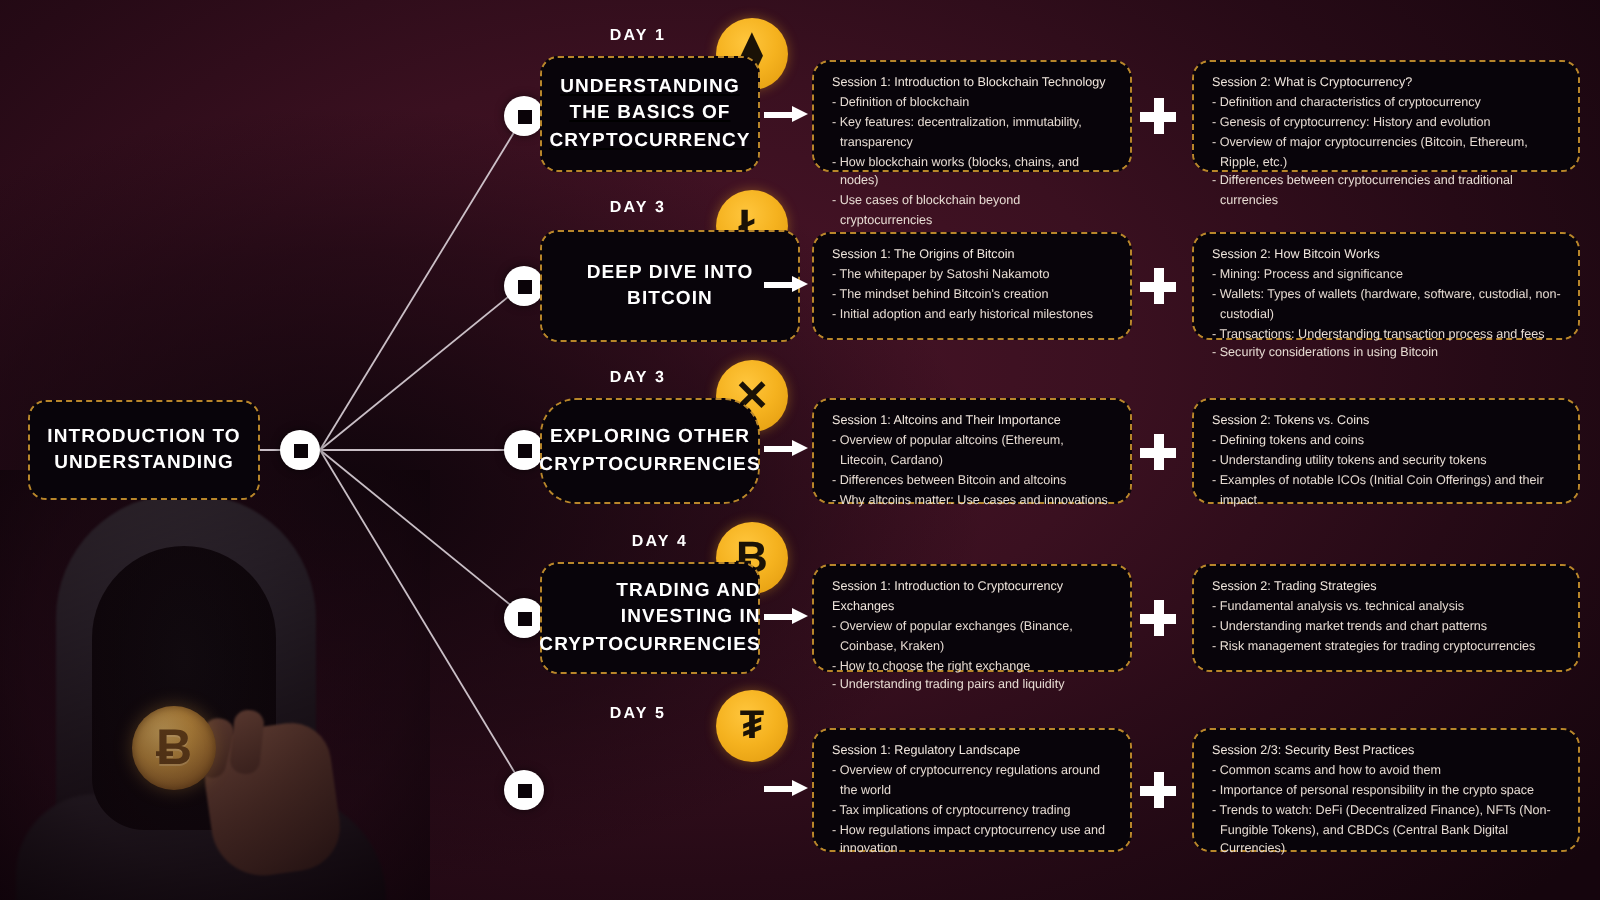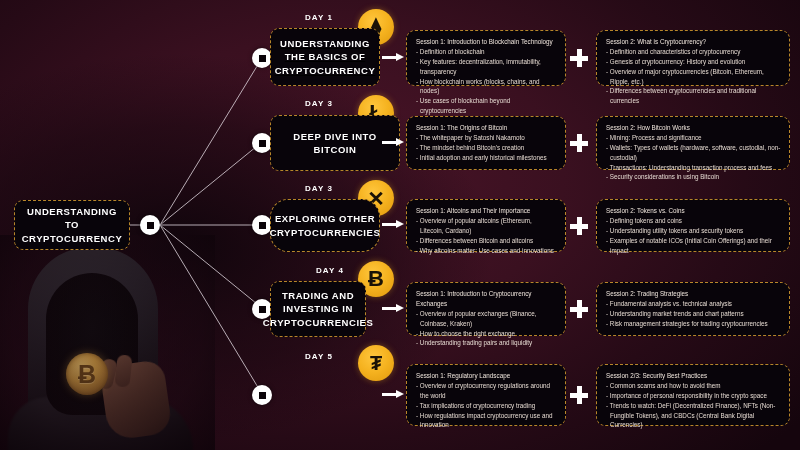--- a/index.html
+++ b/index.html
@@ -227,21 +227,21 @@
       <line x1="128" y1="225" x2="150" y2="225"></line>
       <line x1="160" y1="225" x2="262" y2="58"></line>
       <line x1="160" y1="225" x2="262" y2="142"></line>
       <line x1="160" y1="225" x2="262" y2="225"></line>
       <line x1="160" y1="225" x2="262" y2="308"></line>
       <line x1="160" y1="225" x2="262" y2="394"></line>
     </g>
   </svg>
 
   <div class="title-box" style="left:14px; top:200px; width:116px; height:50px;">
-    <span>UNDERSTANDING TO CRYPTOCURRENCY</span>
+    <span>INTRODUCTION TO UNDERSTANDING</span>
   </div>
   <div class="hub" style="left:140px; top:215px;"></div>
 
   <div class="day-label" style="left:264px; top:13px;">DAY 1</div>
   <div class="hub" style="left:252px; top:48px;"></div>
   <div class="coin-badge" style="left:358px; top:9px;">
     <span class="sym" style="font-size:21px;">⧫</span>
   </div>
   <div class="title-box" style="left:270px; top:28px; width:110px; height:58px;text-decoration:underline;">
     <span>UNDERSTANDING THE BASICS OF CRYPTOCURRENCY</span>
@@ -329,21 +329,21 @@
       <li>Understanding utility tokens and security tokens</li>
       <li>Examples of notable ICOs (Initial Coin Offerings) and their impact</li>
     </ul>
   </div>
 
   <div class="day-label" style="left:275px; top:266px;">DAY 4</div>
   <div class="hub" style="left:252px; top:299px;"></div>
   <div class="coin-badge" style="left:358px; top:261px;">
     <span class="sym" style="font-size:22px;">Ƀ</span>
   </div>
-  <div class="title-box" style="left:270px; top:281px; width:96px; height:56px;">
+  <div class="title-box" style="left:270px; top:281px; width:110px; height:56px;text-align:right;">
     <span>TRADING AND INVESTING IN CRYPTOCURRENCIES</span>
   </div>
   <div class="arrow" style="left:382px; top:304px;">
     <div class="shaft"></div>
       <div class="head"></div>
   </div>
   <div class="session-box" style="left:406px; top:282px; width:160px; height:54px;">
     <div class="session-head">Session 1: Introduction to Cryptocurrency Exchanges</div>
     <ul class="session-list">
       <li>Overview of popular exchanges (Binance, Coinbase, Kraken)</li>

